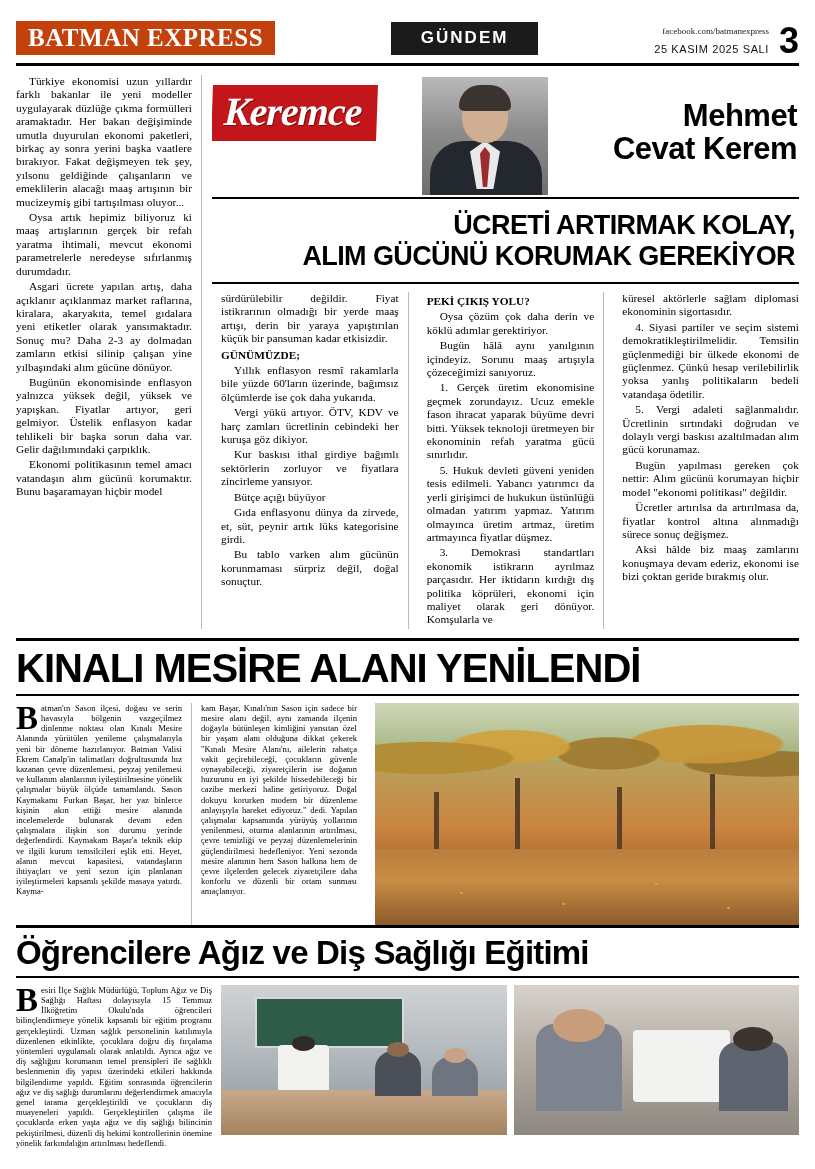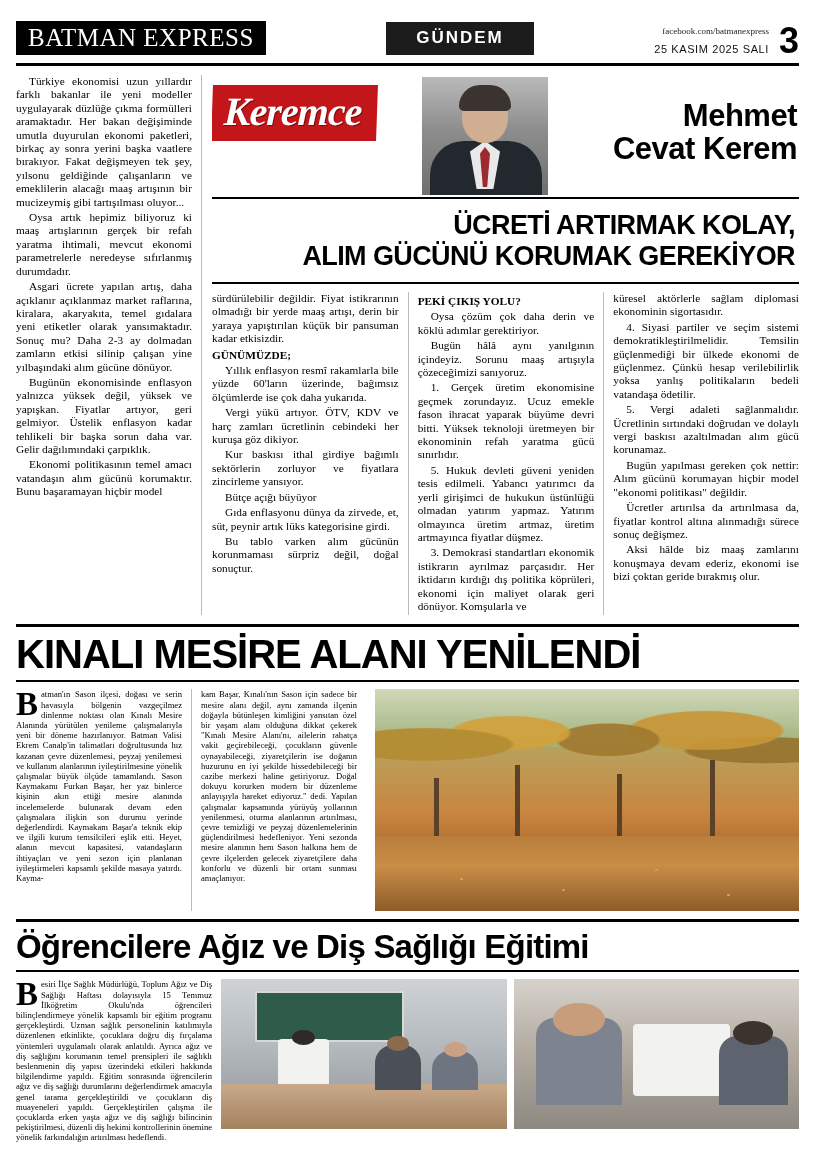--- a/index.html
+++ b/index.html
@@ -20,24 +20,24 @@
 
   
   .masthead {
     display: flex;
     align-items: flex-end;
     border-bottom: 3px solid #000;
     padding-bottom: 6px;
     height: 52px;
   }
   .brand-box {
-    background: #000000;
+    background: #c2410c;
     color: #fff;
     font-family: "Liberation Serif", serif;
-    font-weight: normal;
+    font-weight: bold;
     font-size: 25px;
     letter-spacing: 0.5px;
     padding: 4px 12px 5px 12px;
     line-height: 1;
     margin-bottom: 2px;
   }
   .mast-mid {
     flex: 1;
     display: flex;
     justify-content: center;
@@ -194,20 +194,21 @@
   .tc { width: 33.33%; padding: 0 9px; }
   .tc:first-child { padding-left: 0; }
   .tc:last-child { padding-right: 0; }
   .tc + .tc { border-left: 1px solid #bbb; }
   .tc p {
     font-size: 11.3px;
     line-height: 13.4px;
     text-align: justify;
     text-indent: 13px;
     margin-bottom: 2px;
+    margin-left: 9px;
   }
   .tc p.noind { text-indent: 0; }
   .tc p.sub { font-weight: bold; text-indent: 0; margin-top: 3px; }
 
   
   .thick-rule {
     border-top: 3px solid #000;
     margin: 9px 0 0 0;
   }
 
@@ -282,21 +283,20 @@
   
   .og-title {
     font-family: "Liberation Sans", sans-serif;
     font-weight: bold;
     font-size: 33px;
     letter-spacing: -0.8px;
     line-height: 38px;
     padding: 6px 0 4px 0;
     border-bottom: 2px solid #000;
     border-top: 3px solid #000;
-    margin-top: 8px;
     white-space: nowrap;
   }
   .og-body { display: flex; margin-top: 7px; height: 150px; }
   .og-text { width: 205px; padding-right: 9px; }
   .og-text p {
     font-size: 8.6px;
     line-height: 10.2px;
     text-align: justify;
     text-indent: 9px;
     margin-bottom: 2px;

